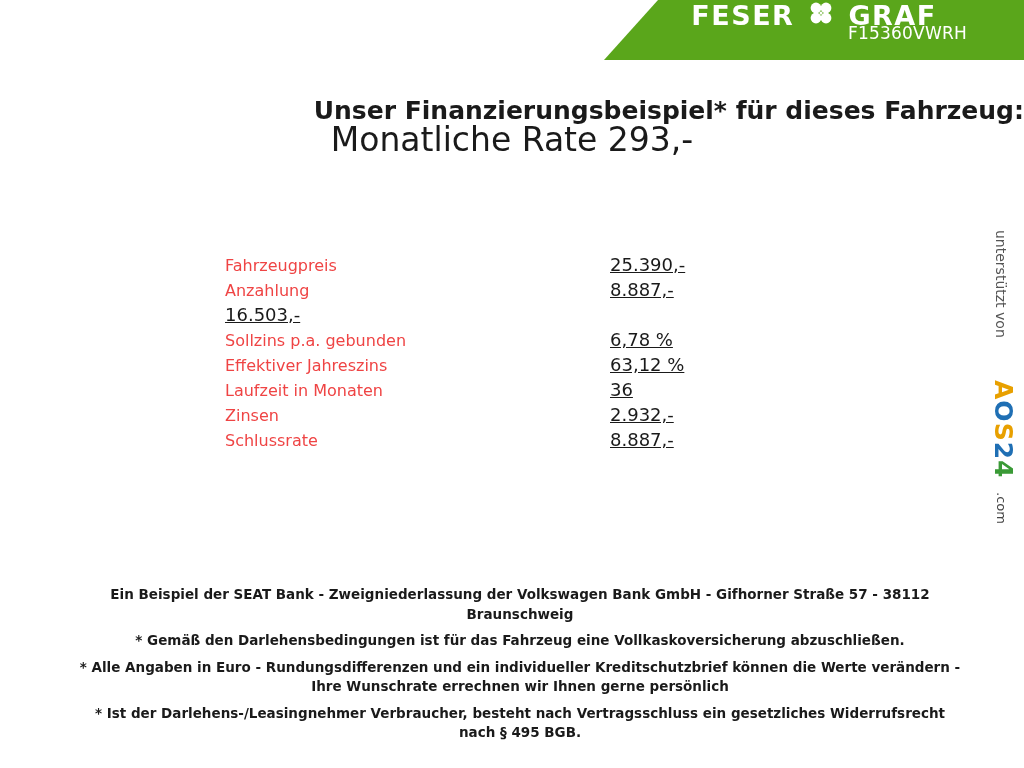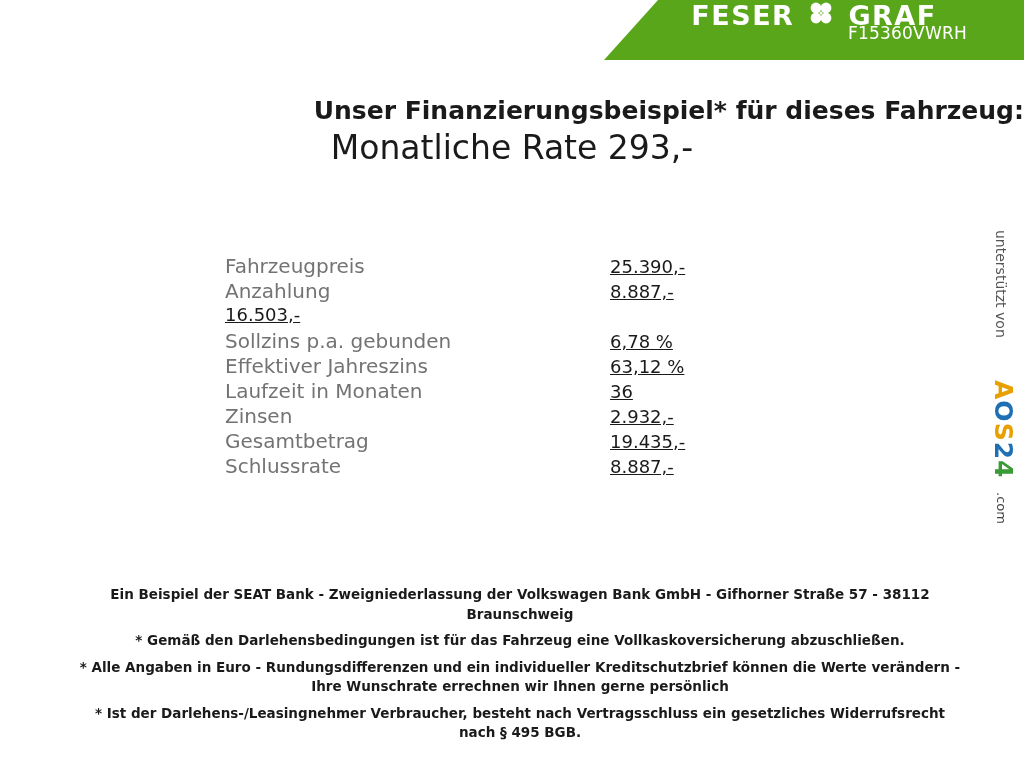--- a/index.html
+++ b/index.html
@@ -69,21 +69,21 @@
     top: 96px;
     left: 0;
     width: 1024px;
     text-align: right;
     font-size: 25px;
     font-weight: bold;
     color: #1a1a1a;
   }
   .title-2 {
     position: absolute;
-    top: 128px;
+    top: 120px;
     left: 0;
     width: 1024px;
     text-align: center;
     font-size: 33px;
     font-weight: normal;
     color: #1a1a1a;
   }
 
   
   .finance-table {
@@ -92,22 +92,22 @@
     left: 225px;
     width: 560px;
   }
   .finance-row {
     display: flex;
     height: 25px;
     align-items: baseline;
   }
   .finance-label {
     width: 385px;
-    font-size: 20px;
-    color: #737373;
+    font-size: 16px;
+    color: #ef4444;
     white-space: nowrap;
   }
   .finance-value {
     font-size: 18px;
     color: #1a1a1a;
     white-space: nowrap;
     text-decoration: underline;
   }
 
   
@@ -221,24 +221,20 @@
     </div>
     <div class="finance-row">
       <div class="finance-label">Laufzeit in Monaten</div>
       <div class="finance-value">36</div>
     </div>
     <div class="finance-row">
       <div class="finance-label">Zinsen</div>
       <div class="finance-value">2.932,-</div>
     </div>
     <div class="finance-row">
-      <div class="finance-label">Gesamtbetrag</div>
-      <div class="finance-value">19.435,-</div>
-    </div>
-    <div class="finance-row">
       <div class="finance-label">Schlussrate</div>
       <div class="finance-value">8.887,-</div>
     </div>
   </div>
 
   <div class="footnotes">
     <div class="footnote">Ein Beispiel der SEAT Bank - Zweigniederlassung der Volkswagen Bank GmbH - Gifhorner Straße 57 - 38112 Braunschweig</div>
     <div class="footnote">* Gemäß den Darlehensbedingungen ist für das Fahrzeug eine Vollkaskoversicherung abzuschließen.</div>
     <div class="footnote">* Alle Angaben in Euro - Rundungsdifferenzen und ein individueller Kreditschutzbrief können die Werte verändern - Ihre Wunschrate errechnen wir Ihnen gerne persönlich</div>
     <div class="footnote">* Ist der Darlehens-/Leasingnehmer Verbraucher, besteht nach Vertragsschluss ein gesetzliches Widerrufsrecht nach § 495 BGB.</div>

